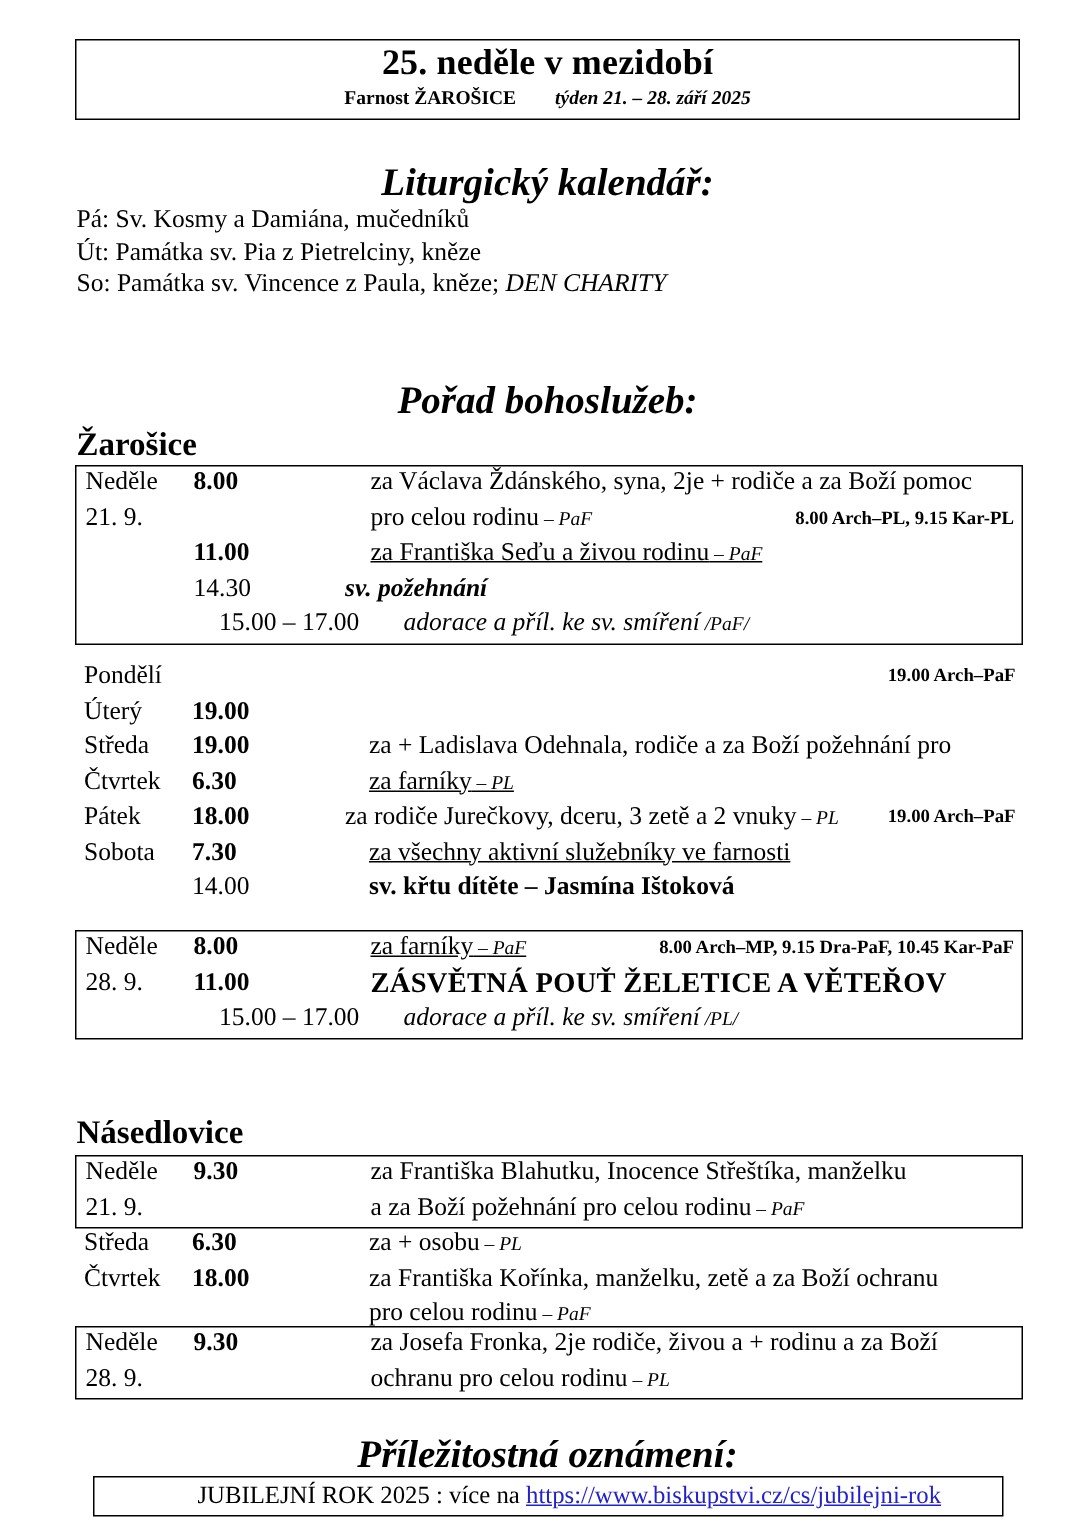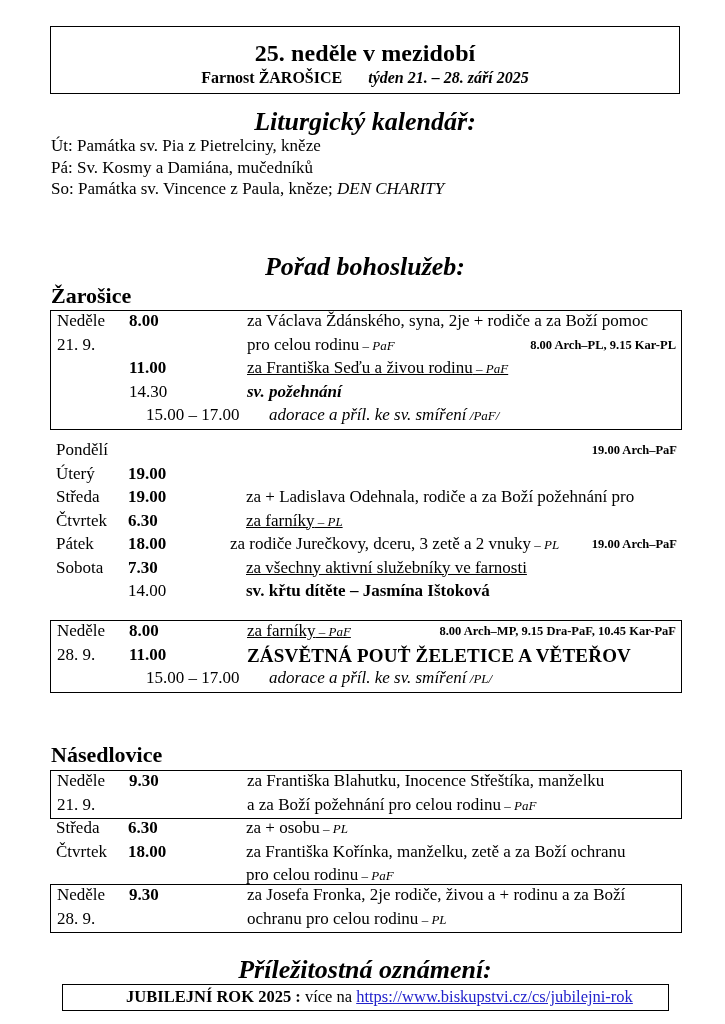--- a/index.html
+++ b/index.html
@@ -14,30 +14,30 @@
     overflow: hidden;
     position: relative;
   }
   .page { width: 725px; height: 1024px; position: relative; }
 
   
   .header-box {
     position: absolute;
     left: 50px; top: 26px; width: 630px;
     border: 1.6px solid #000;
-    padding: 13px 0 7px 0;
+    padding: 2px 0 7px 0;
     text-align: center;
   }
   .header-title {
     font-size: 24px; font-weight: bold; letter-spacing: .1px;
     line-height: 1.12;
   }
   .header-sub {
     margin-top: 2px;
-    font-size: 16px; font-weight: bold;
+    font-size: 13px; font-weight: bold;
     line-height: 1.1;
   }
   .header-sub .parish { margin-right: 26px; }
   .header-sub .week { font-style: italic; }
 
   
   .sec-head {
     position: absolute;
     width: 630px; left: 50px;
     text-align: center;
@@ -99,42 +99,42 @@
 
   
   .ann-box {
     position: absolute;
     left: 62px; top: 984px; width: 607px;
     border: 1.4px solid #000;
     padding: 2px 0 3px 0;
     text-align: center;
     font-size: 16.5px;
   }
-  .ann-box .lead { font-weight: bold; margin-left: 28px; }
+  .ann-box .lead { font-weight: normal; margin-left: 28px; }
   .ann-box a.link {
     color: #2222cc;
     text-decoration: underline;
   }
 </style>
 </head>
 <body>
 
 <div class="page">
 
   <div class="header-box">
     <div class="header-title">25. neděle v mezidobí</div>
     <div class="header-sub">
       <span class="parish">Farnost ŽAROŠICE</span><span class="week">týden 21. – 28. září 2025</span>
     </div>
   </div>
 
   <div class="sec-head" id="lit-head">Liturgický kalendář:</div>
   <div class="lit-lines" id="lit-lines">
+      <div><span>Pá: Sv. Kosmy a Damiána, mučedníků</span></div>
       <div><span>Út: Památka sv. Pia z  Pietrelciny, kněze</span></div>
-      <div><span>Pá: Sv. Kosmy a Damiána, mučedníků</span></div>
       <div><span>So: Památka sv. Vincence z  Paula, kněze; </span><span class="it">DEN CHARITY</span></div>
     </div>
 
   <div class="sec-head" id="por-head">Pořad bohoslužeb:</div>
 
   <div class="place-head" id="place-zar">Žarošice</div>
   <div class="place-head" id="place-nas">Násedlovice</div>
 
   <div id="schedule-host">
       <div class="sched-box" style="top: 310px;">
@@ -147,21 +147,21 @@
           <span class="day">21. 9.</span>
           <span class="desc" style="left: 196px;"><span>pro celou rodinu</span><span class="sm"> – PaF</span></span>
           <span class="right">8.00 Arch–PL, 9.15 Kar-PL</span>
         </div>
         <div class="row">
           <span class="time t-bold" style="left: 78px;">11.00</span>
           <span class="desc" style="left: 196px; text-decoration: underline;"><span>za Františka Seďu a živou rodinu</span><span class="sm"> – PaF</span></span>
         </div>
         <div class="row">
           <span class="time" style="left: 78px;">14.30</span>
-          <span class="desc" style="left: 196px;"><span class="bd it">sv. požehnání</span></span>
+          <span class="desc" style="left: 179px;"><span class="bd it">sv. požehnání</span></span>
         </div>
         <div class="row">
           <span class="time" style="left: 95px;">15.00 – 17.00</span>
           <span class="desc" style="left: 218px;"><span class="it">adorace a příl. ke sv. smíření</span><span class="sm"> /PaF/</span></span>
         </div>
       </div>
       <div class="sched-open" style="top: 440px;">
         <div class="row">
           <span class="day">Pondělí</span>
           <span class="right">19.00 Arch–PaF</span>

